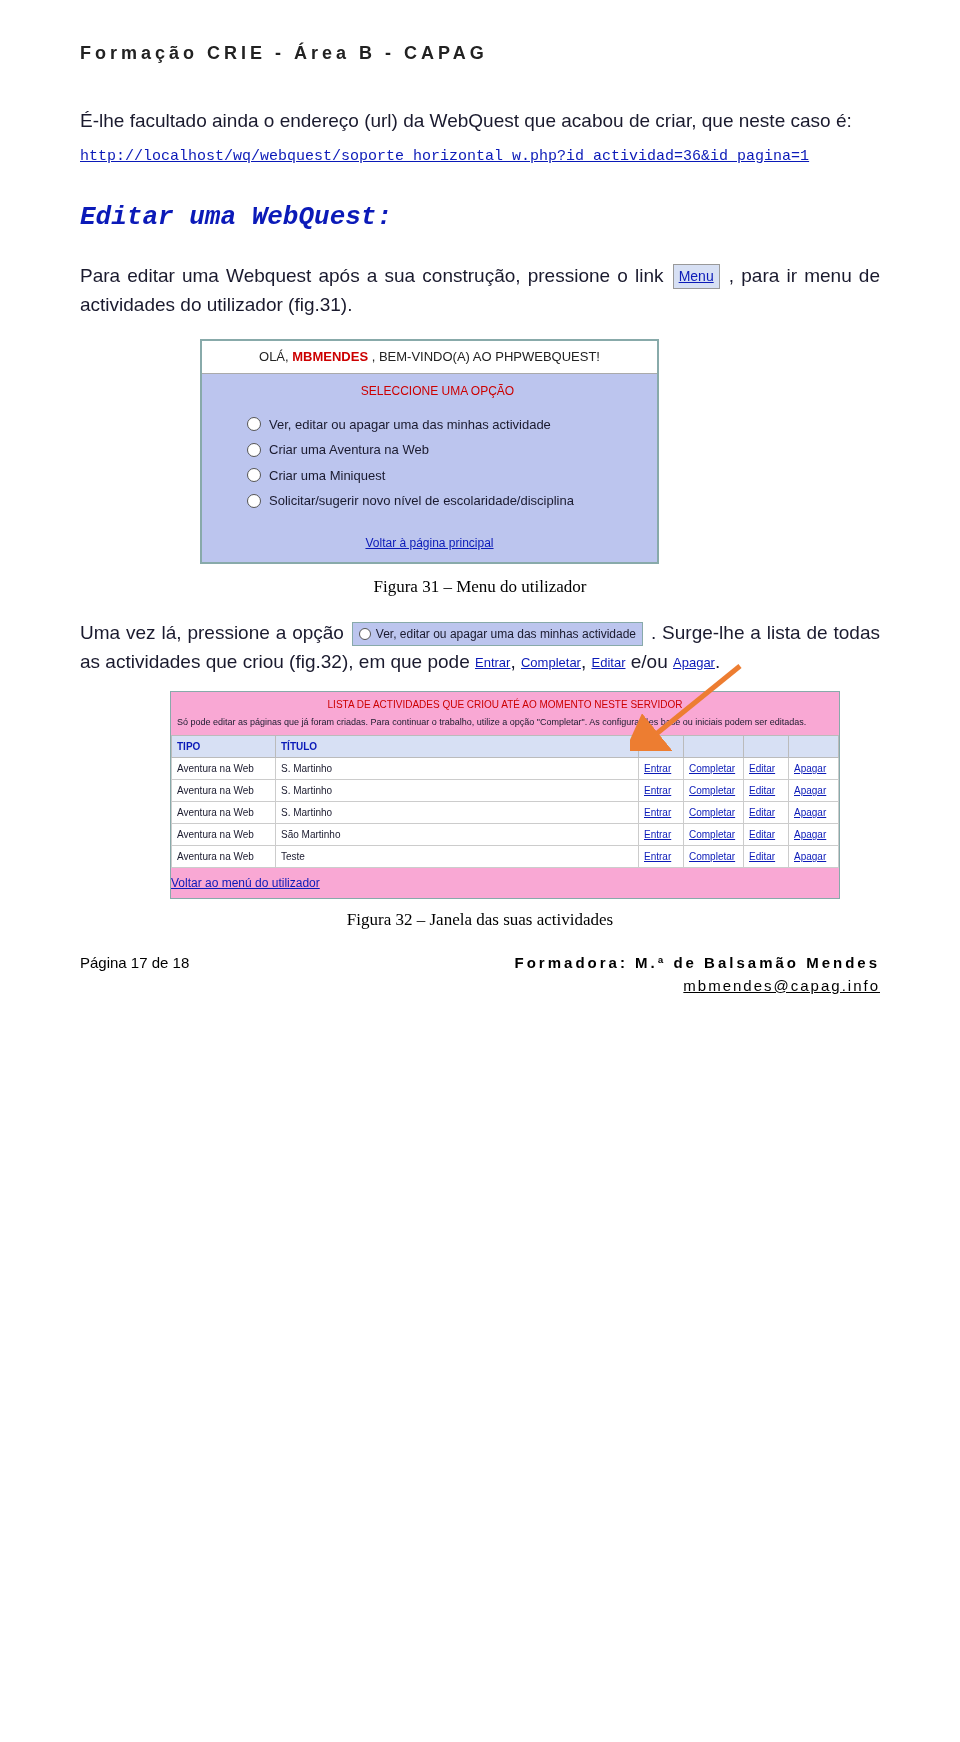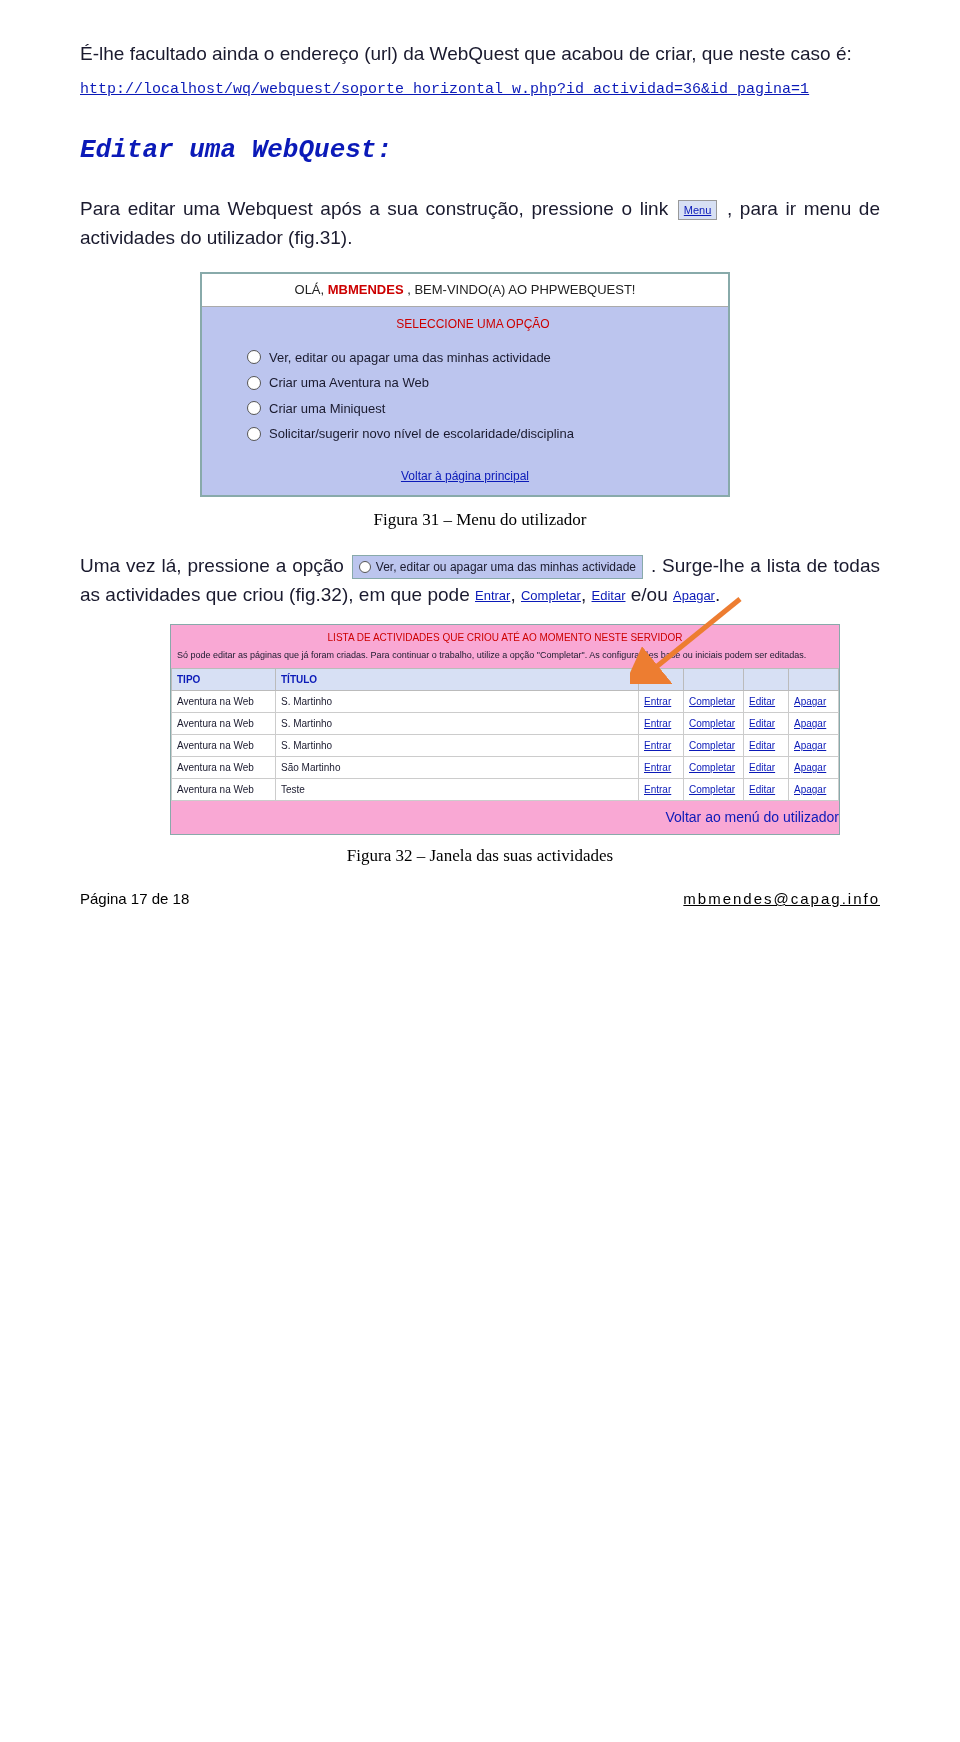--- a/index.html
+++ b/index.html
@@ -40,31 +40,31 @@
     font-style: italic;
     font-weight: bold;
     font-size: 26px;
     margin: 30px 0 25px 0;
     font-family: Liberation Mono, monospace;
   }
   .inline-menu-chip {
     display: inline-block;
     background: #d7e0f4;
     color: #0b1ab8;
-    font-size: 11px;
+    font-size: 14px;
     padding: 1px 5px;
     border: 1px solid #999;
     vertical-align: middle;
     text-decoration: underline;
     margin: 0 2px;
   }
   
   .fig31-wrap { margin: 20px 0 10px 120px; }
   .fig31 {
-    width: 530px;
+    width: 459px;
     background: #bcc5ee;
     border: 2px solid #8aa;
   }
   .fig31-header {
     background: #fff;
     text-align: center;
     font-family: Verdana, sans-serif;
     font-size: 13px;
     padding: 6px 0;
     border-bottom: 1px solid #aaa;
@@ -165,24 +165,25 @@
     text-align: left;
   }
   .fig32-table td {
     border: 1px solid #ccc;
     padding: 3px 5px;
     font-size: 10px;
     color: #1a1a2e;
   }
   .fig32-table td.link { color: #0b1ab8; text-decoration: underline; }
   .fig32-footer {
-    text-align: right;
-    color: #0b1ab8;
-    font-size: 14px;
+    text-align: left;
+    color: #0b1ab8;
+    font-size: 12px;
     padding: 6px 0;
+    text-decoration: underline;
   }
   .arrow-svg {
     position: absolute;
     top: -30px;
     right: 120px;
     width: 130px;
     height: 90px;
     pointer-events: none;
   }
   .page-footer {
@@ -193,20 +194,21 @@
   }
   .page-footer .right { text-align: right; }
   .page-footer .right .fmd { letter-spacing: 3px; font-weight: bold; }
   .page-footer .right .email { text-decoration: underline; letter-spacing: 2px;}
 </style>
 </head>
 <body>
 
 <div class="page">
 
+  <div class="doc-header">Formação CRIE - Área B - CAPAG</div>
 
   <p class="para">É-lhe facultado ainda o endereço (url) da WebQuest que acabou de criar, que neste caso é:</p>
 
   <div class="url-line">http://localhost/wq/webquest/soporte_horizontal_w.php?id_actividad=36&amp;id_pagina=1</div>
 
 
   <h2 class="section-heading">Editar uma WebQuest:</h2>
 
   <p class="para">
     <span>Para editar uma Webquest após a sua construção, pressione o link </span>
@@ -324,17 +326,18 @@
           </tbody>
       </table>
       <div class="fig32-footer">Voltar ao menú do utilizador</div>
     </div>
   </div>
   <div class="fig-caption">Figura 32 – Janela das suas actividades</div>
 
   <div class="page-footer">
     <div>Página 17 de 18</div>
     <div class="right">
+      <div class="fmd">Formadora: M.ª de Balsamão Mendes</div>
       <div class="email">mbmendes@capag.info</div>
     </div>
   </div>
 
 </div>
 
 </body></html>

